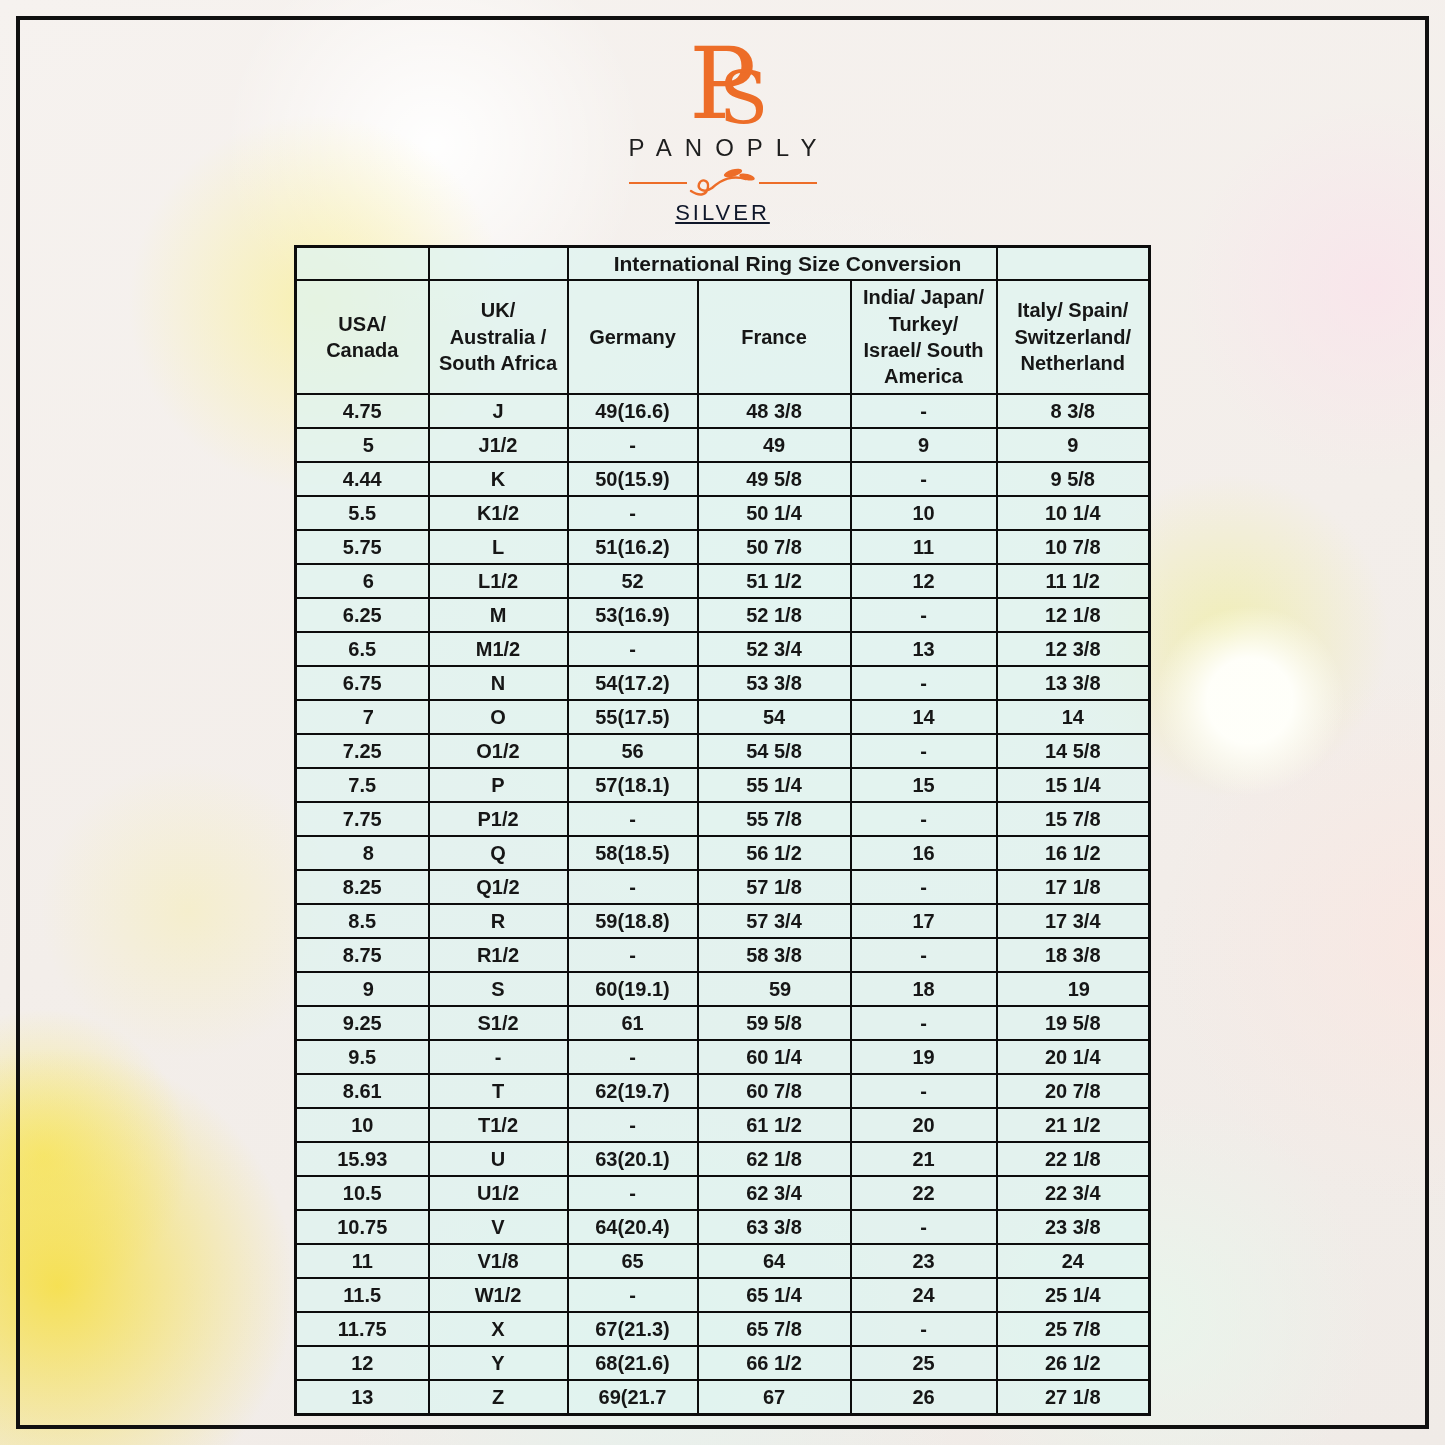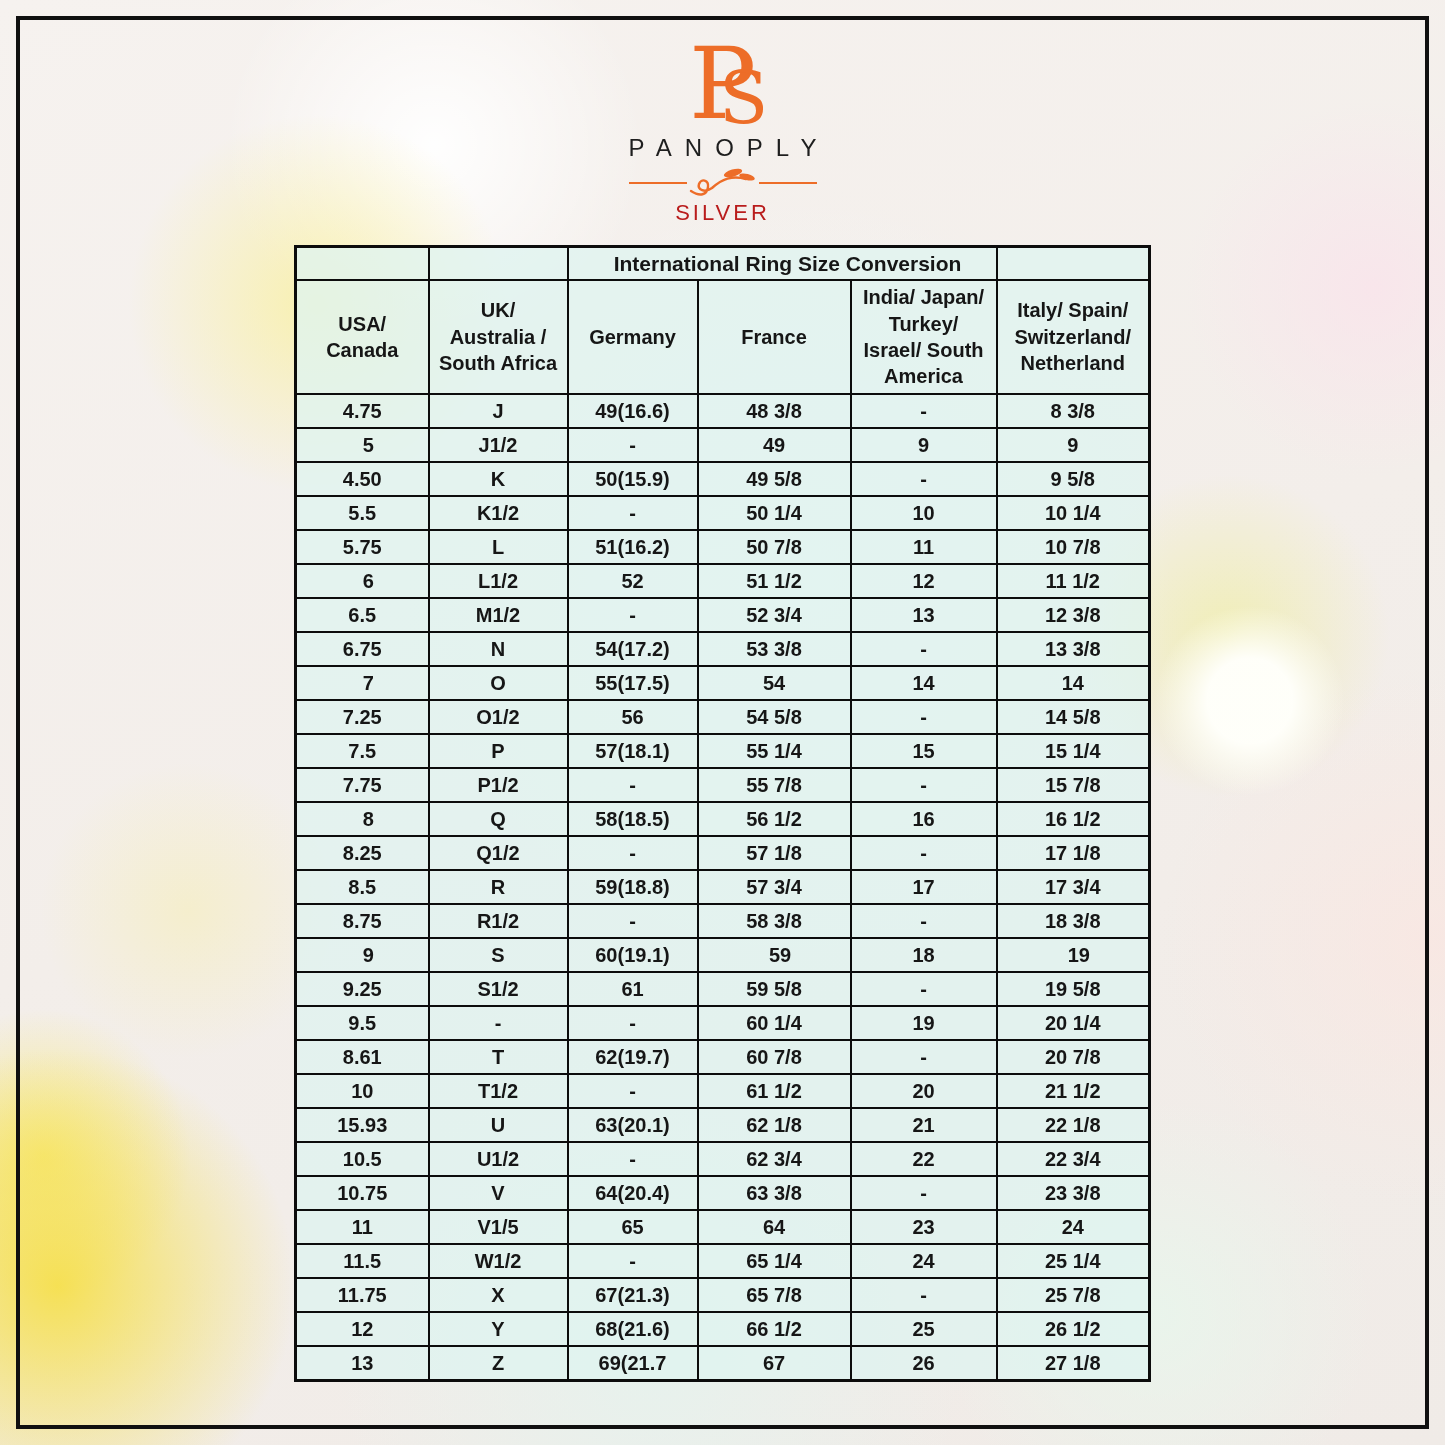--- a/index.html
+++ b/index.html
@@ -26,21 +26,21 @@
       linear-gradient(160deg,#f6f2ef 0%,#f3eeea 50%,#f0ebe7 100%);
   }
   .frame{position:absolute;top:16px;left:16px;right:16px;bottom:16px;border:4px solid #101010;}
 
   
   .brand{position:absolute;top:36px;left:0;right:0;text-align:center;color:#1c1c1c;}
   .monogram{display:block;margin:0 auto;}
   .brand-name{font-size:24px;letter-spacing:13px;margin-left:13px;color:#1e1e1e;margin-top:2px;}
   .divider{display:flex;align-items:center;justify-content:center;margin-top:4px;height:34px;}
   .divider .line{width:58px;height:2px;background:#ed6d28;}
-  .brand-sub{font-size:22px;letter-spacing:3px;color:#b91c1c;margin-top:0px;}
+  .brand-sub{font-size:22px;letter-spacing:3px;color:#0f172a;margin-top:0px;text-decoration:underline;}
 
   
   table.ring{
     position:absolute;left:294px;top:245px;
     border-collapse:collapse;table-layout:fixed;
     border:3px solid #0c0c0c;
   }
   table.ring td{
     border:2px solid #0c0c0c;
     background:rgba(223,243,239,0.78);
@@ -120,21 +120,21 @@
       </tr>
       <tr>
         <td class="data al">5</td>
         <td class="data">J1/2</td>
         <td class="data">-</td>
         <td class="data">49</td>
         <td class="data">9</td>
         <td class="data">9</td>
       </tr>
       <tr>
-        <td class="data">4.50</td>
+        <td class="data">4.44</td>
         <td class="data">K</td>
         <td class="data">50(15.9)</td>
         <td class="data">49 5/8</td>
         <td class="data">-</td>
         <td class="data">9 5/8</td>
       </tr>
       <tr>
         <td class="data">5.5</td>
         <td class="data">K1/2</td>
         <td class="data">-</td>
@@ -152,20 +152,28 @@
       </tr>
       <tr>
         <td class="data al">6</td>
         <td class="data">L1/2</td>
         <td class="data">52</td>
         <td class="data">51 1/2</td>
         <td class="data">12</td>
         <td class="data">11 1/2</td>
       </tr>
       <tr>
+        <td class="data">6.25</td>
+        <td class="data">M</td>
+        <td class="data">53(16.9)</td>
+        <td class="data">52 1/8</td>
+        <td class="data">-</td>
+        <td class="data">12 1/8</td>
+      </tr>
+      <tr>
         <td class="data">6.5</td>
         <td class="data">M1/2</td>
         <td class="data">-</td>
         <td class="data">52 3/4</td>
         <td class="data">13</td>
         <td class="data">12 3/8</td>
       </tr>
       <tr>
         <td class="data">6.75</td>
         <td class="data">N</td>
@@ -297,21 +305,21 @@
       <tr>
         <td class="data">10.75</td>
         <td class="data">V</td>
         <td class="data">64(20.4)</td>
         <td class="data">63 3/8</td>
         <td class="data">-</td>
         <td class="data">23 3/8</td>
       </tr>
       <tr>
         <td class="data">11</td>
-        <td class="data">V1/5</td>
+        <td class="data">V1/8</td>
         <td class="data">65</td>
         <td class="data">64</td>
         <td class="data">23</td>
         <td class="data">24</td>
       </tr>
       <tr>
         <td class="data">11.5</td>
         <td class="data">W1/2</td>
         <td class="data">-</td>
         <td class="data">65 1/4</td>

